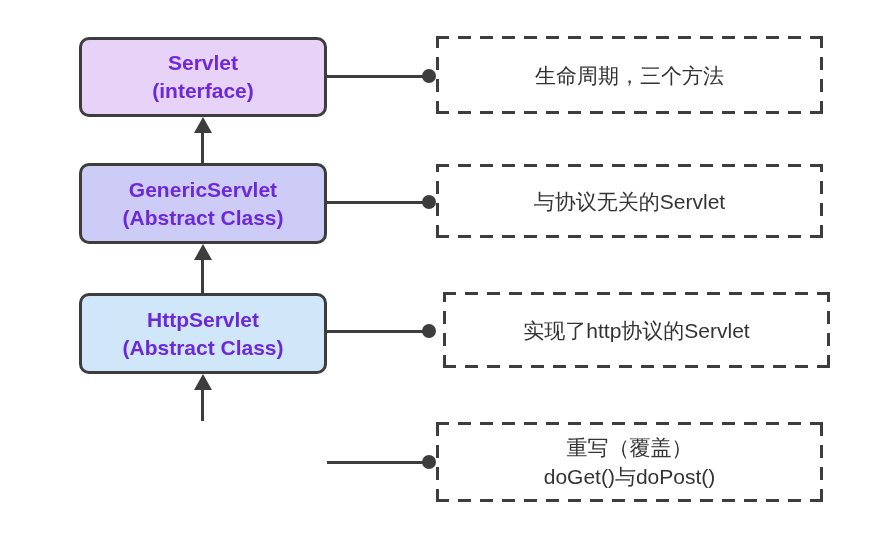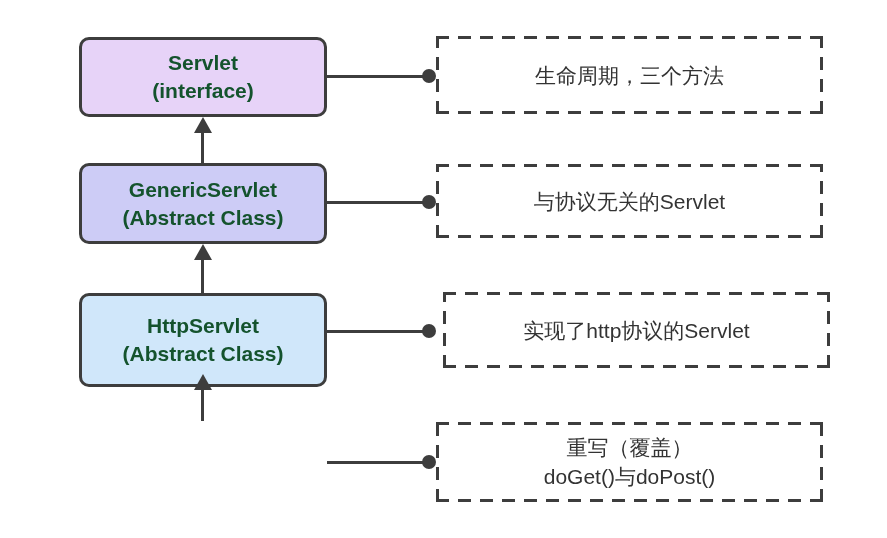--- a/index.html
+++ b/index.html
@@ -12,21 +12,21 @@
   }
   .node{
     position:absolute;
     left:79px;width:248px;
     border:3px solid #3d3d3d;
     border-radius:10px;
     box-sizing:border-box;
     display:flex;flex-direction:column;
     align-items:center;justify-content:center;
     text-align:center;
-    color:#14532d;
+    color:#6d28d9;
     font-weight:bold;
     font-size:21px;
     line-height:28px;
   }
   .note{
     position:absolute;
     left:436px;width:387px;
     box-sizing:border-box;
     background-color:#ffffff;
     background-image:
@@ -89,21 +89,21 @@
   </div>
   <div class="hline" style="left:327px;top:201px;width:102px;"></div>
   <div class="dot" style="left:422px;top:195px;"></div>
   <div class="note" style="top:164px;height:74px;">
     <span>与协议无关的Servlet</span>
   </div>
 
   <div class="arrowhead" style="left:194px;top:244px;"></div>
   <div class="stem" style="left:201px;top:258px;height:35px;"></div>
 
-  <div class="node" style="top: 293px; height: 94px; background-color: rgb(208, 231, 250);">
+  <div class="node" style="top: 293px; height: 81px; background-color: rgb(208, 231, 250);">
     <span>HttpServlet</span>
     <span>(Abstract Class)</span>
   </div>
   <div class="hline" style="left:327px;top:330px;width:102px;"></div>
   <div class="dot" style="left:422px;top:324px;"></div>
   <div class="note" style="top:292px;height:76px;margin-left:7px;">
     <span>实现了http协议的Servlet</span>
   </div>
 
   <div class="arrowhead" style="left:194px;top:374px;"></div>

